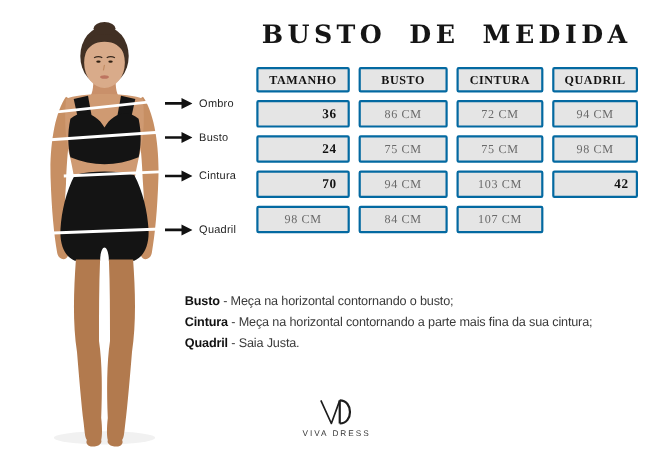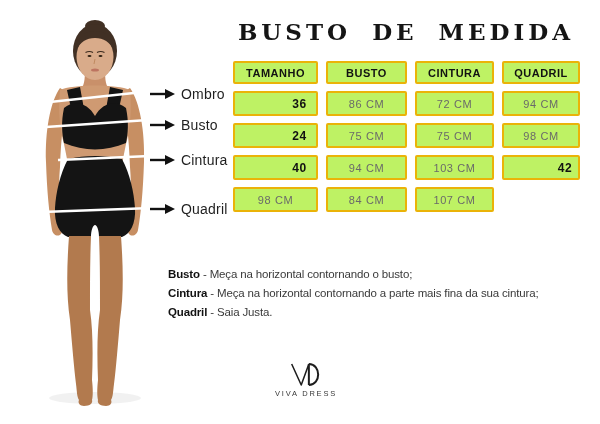--- a/index.html
+++ b/index.html
@@ -18,21 +18,21 @@
   
   .measure-label {
     position: absolute;
     left: 149px;
     display: flex;
     align-items: center;
     gap: 6px;
     height: 16px;
   }
   .measure-label .lbl {
-    font-size: 14px;
+    font-size: 10px;
     color: #1f1f1f;
     letter-spacing: 0.2px;
   }
   .measure-label svg { display: block; }
 
   
   .title {
     position: absolute;
     left: 231px;
     top: 18px;
@@ -52,27 +52,28 @@
     position: absolute;
     left: 233px;
     top: 61px;
     display: grid;
     grid-template-columns: 85px 81px 79px 78px;
     grid-template-rows: 23px 25px 25px 25px 25px;
     column-gap: 8px;
     row-gap: 7px;
   }
   .cell {
-    border: 2px solid #eab308;
+    border: 2px solid #0369a1;
     border-radius: 2px;
-    background: #bef264;
+    background: #e5e5e5;
     display: flex;
     align-items: center;
     justify-content: center;
     box-sizing: border-box;
+    font-family: Liberation Serif, serif;
   }
   .cell.hdr  { font-size: 11px; font-weight: bold; color: #121212; letter-spacing: 0.5px; }
   .cell.size { font-size: 12px; font-weight: bold; color: #121212; letter-spacing: 0.5px; padding-left: 48px; }
   .cell.val  { font-size: 11px; color: #6a6a6a; letter-spacing: 0.6px; }
 
   
   .instructions {
     position: absolute;
     left: 168px;
     top: 265px;
@@ -187,21 +188,21 @@
     <div class="cell size">36</div>
     <div class="cell val">86 CM</div>
     <div class="cell val">72 CM</div>
     <div class="cell val">94 CM</div>
 
     <div class="cell size">24</div>
     <div class="cell val">75 CM</div>
     <div class="cell val">75 CM</div>
     <div class="cell val">98 CM</div>
 
-    <div class="cell size">40</div>
+    <div class="cell size">70</div>
     <div class="cell val">94 CM</div>
     <div class="cell val">103 CM</div>
 
     <div class="cell size">42</div>
     <div class="cell val">98 CM</div>
     <div class="cell val">84 CM</div>
     <div class="cell val">107 CM</div>
   </div>
 
   <div class="instructions">

